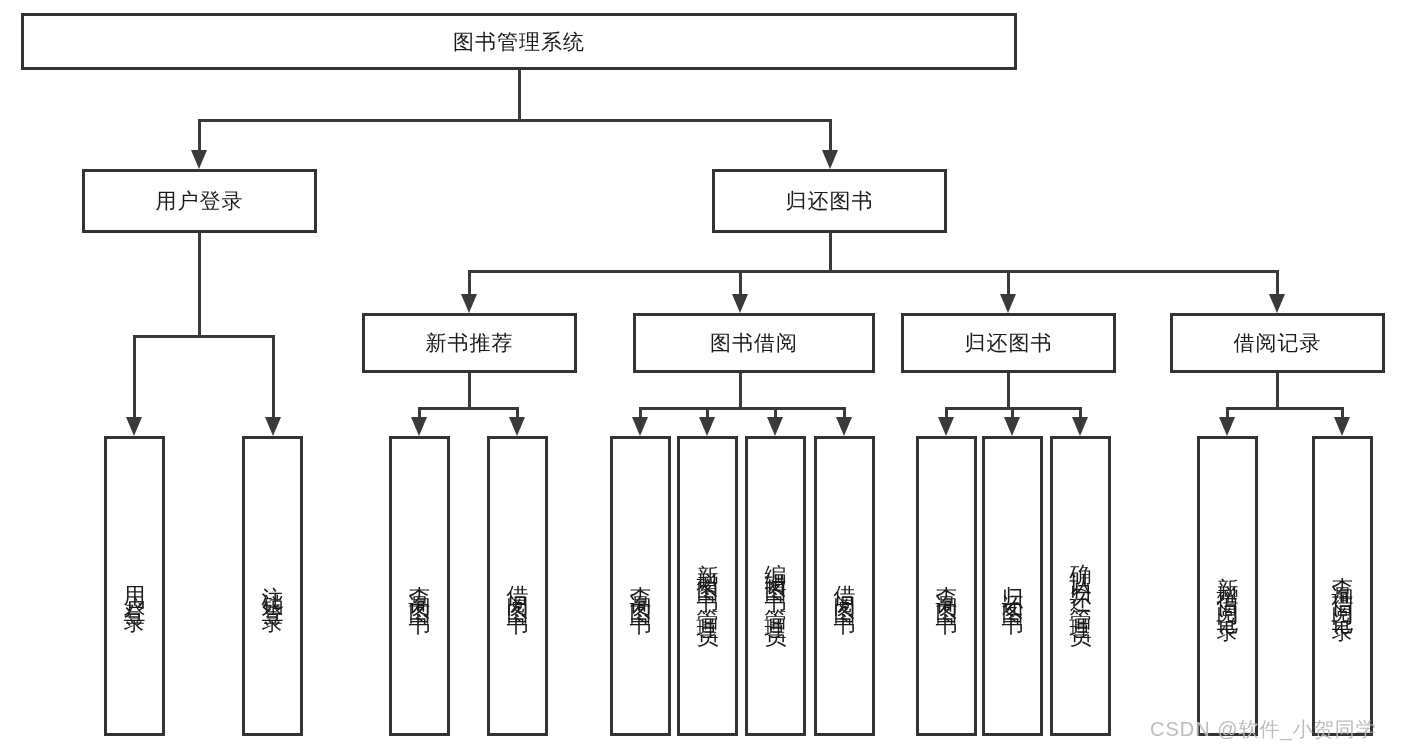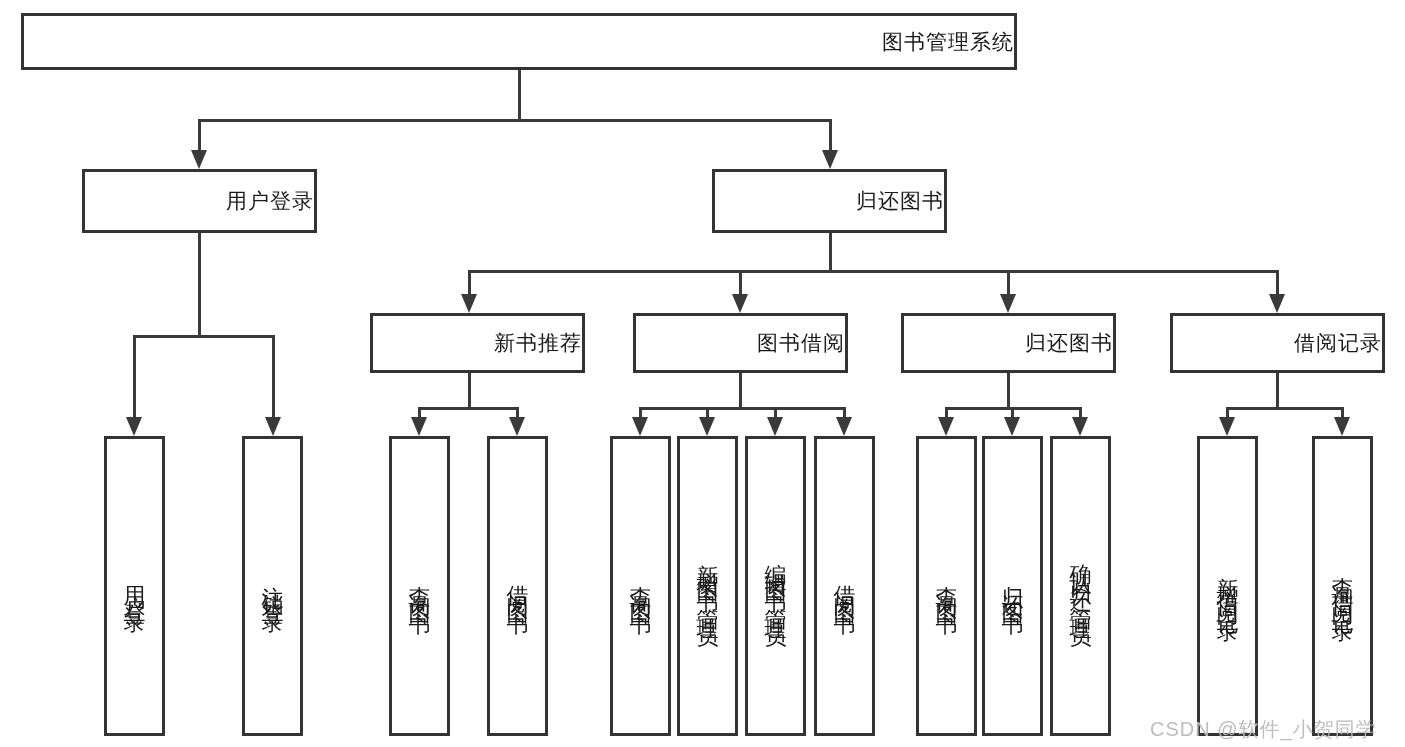--- a/index.html
+++ b/index.html
@@ -9,21 +9,21 @@
     background:#ffffff;
     font-family:"Liberation Sans", sans-serif;
     overflow:hidden;
   }
   
   .hbox {
     position:absolute;
     box-sizing:border-box;
     background:#ffffff;
     border:3px solid #333333;
-    display:flex; align-items:center; justify-content:flex-end;
+    display:flex; align-items:center; justify-content:center;
     color:#1a1a1a;
     font-size:21px;
     letter-spacing:1px;
   }
   .vbox {
     position:absolute;
     box-sizing:border-box;
     background:#ffffff;
     border:3px solid #333333;
     width:61px; top:436px; height:300px;
@@ -91,24 +91,24 @@
   <div class="hl" style="left:468px; top:270px; width:811px;"></div>
   <div class="vl" style="left:468px; top:270px; height:27px;"></div>
   <div class="arr" style="left:461px; top:294px;"></div>
   <div class="vl" style="left:739px; top:270px; height:27px;"></div>
   <div class="arr" style="left:732px; top:294px;"></div>
   <div class="vl" style="left:1007px; top:270px; height:27px;"></div>
   <div class="arr" style="left:1000px; top:294px;"></div>
   <div class="vl" style="left:1276px; top:270px; height:27px;"></div>
   <div class="arr" style="left:1269px; top:294px;"></div>
 
-  <div class="hbox" style="left:362px; top:313px; width:215px; height:60px;margin-left:8px;">
+  <div class="hbox" style="left:362px; top:313px; width:215px; height:60px;">
     <span>新书推荐</span>
   </div>
-  <div class="hbox" style="left:633px; top:313px; width:215px; height:60px;">
+  <div class="hbox" style="left:633px; top:313px; width:242px; height:60px;">
     <span>图书借阅</span>
   </div>
   <div class="hbox" style="left:901px; top:313px; width:215px; height:60px;">
     <span>归还图书</span>
   </div>
   <div class="hbox" style="left:1170px; top:313px; width:215px; height:60px;">
     <span>借阅记录</span>
   </div>
 
   <div class="vl" style="left:468px; top:373px; height:37px;"></div>

